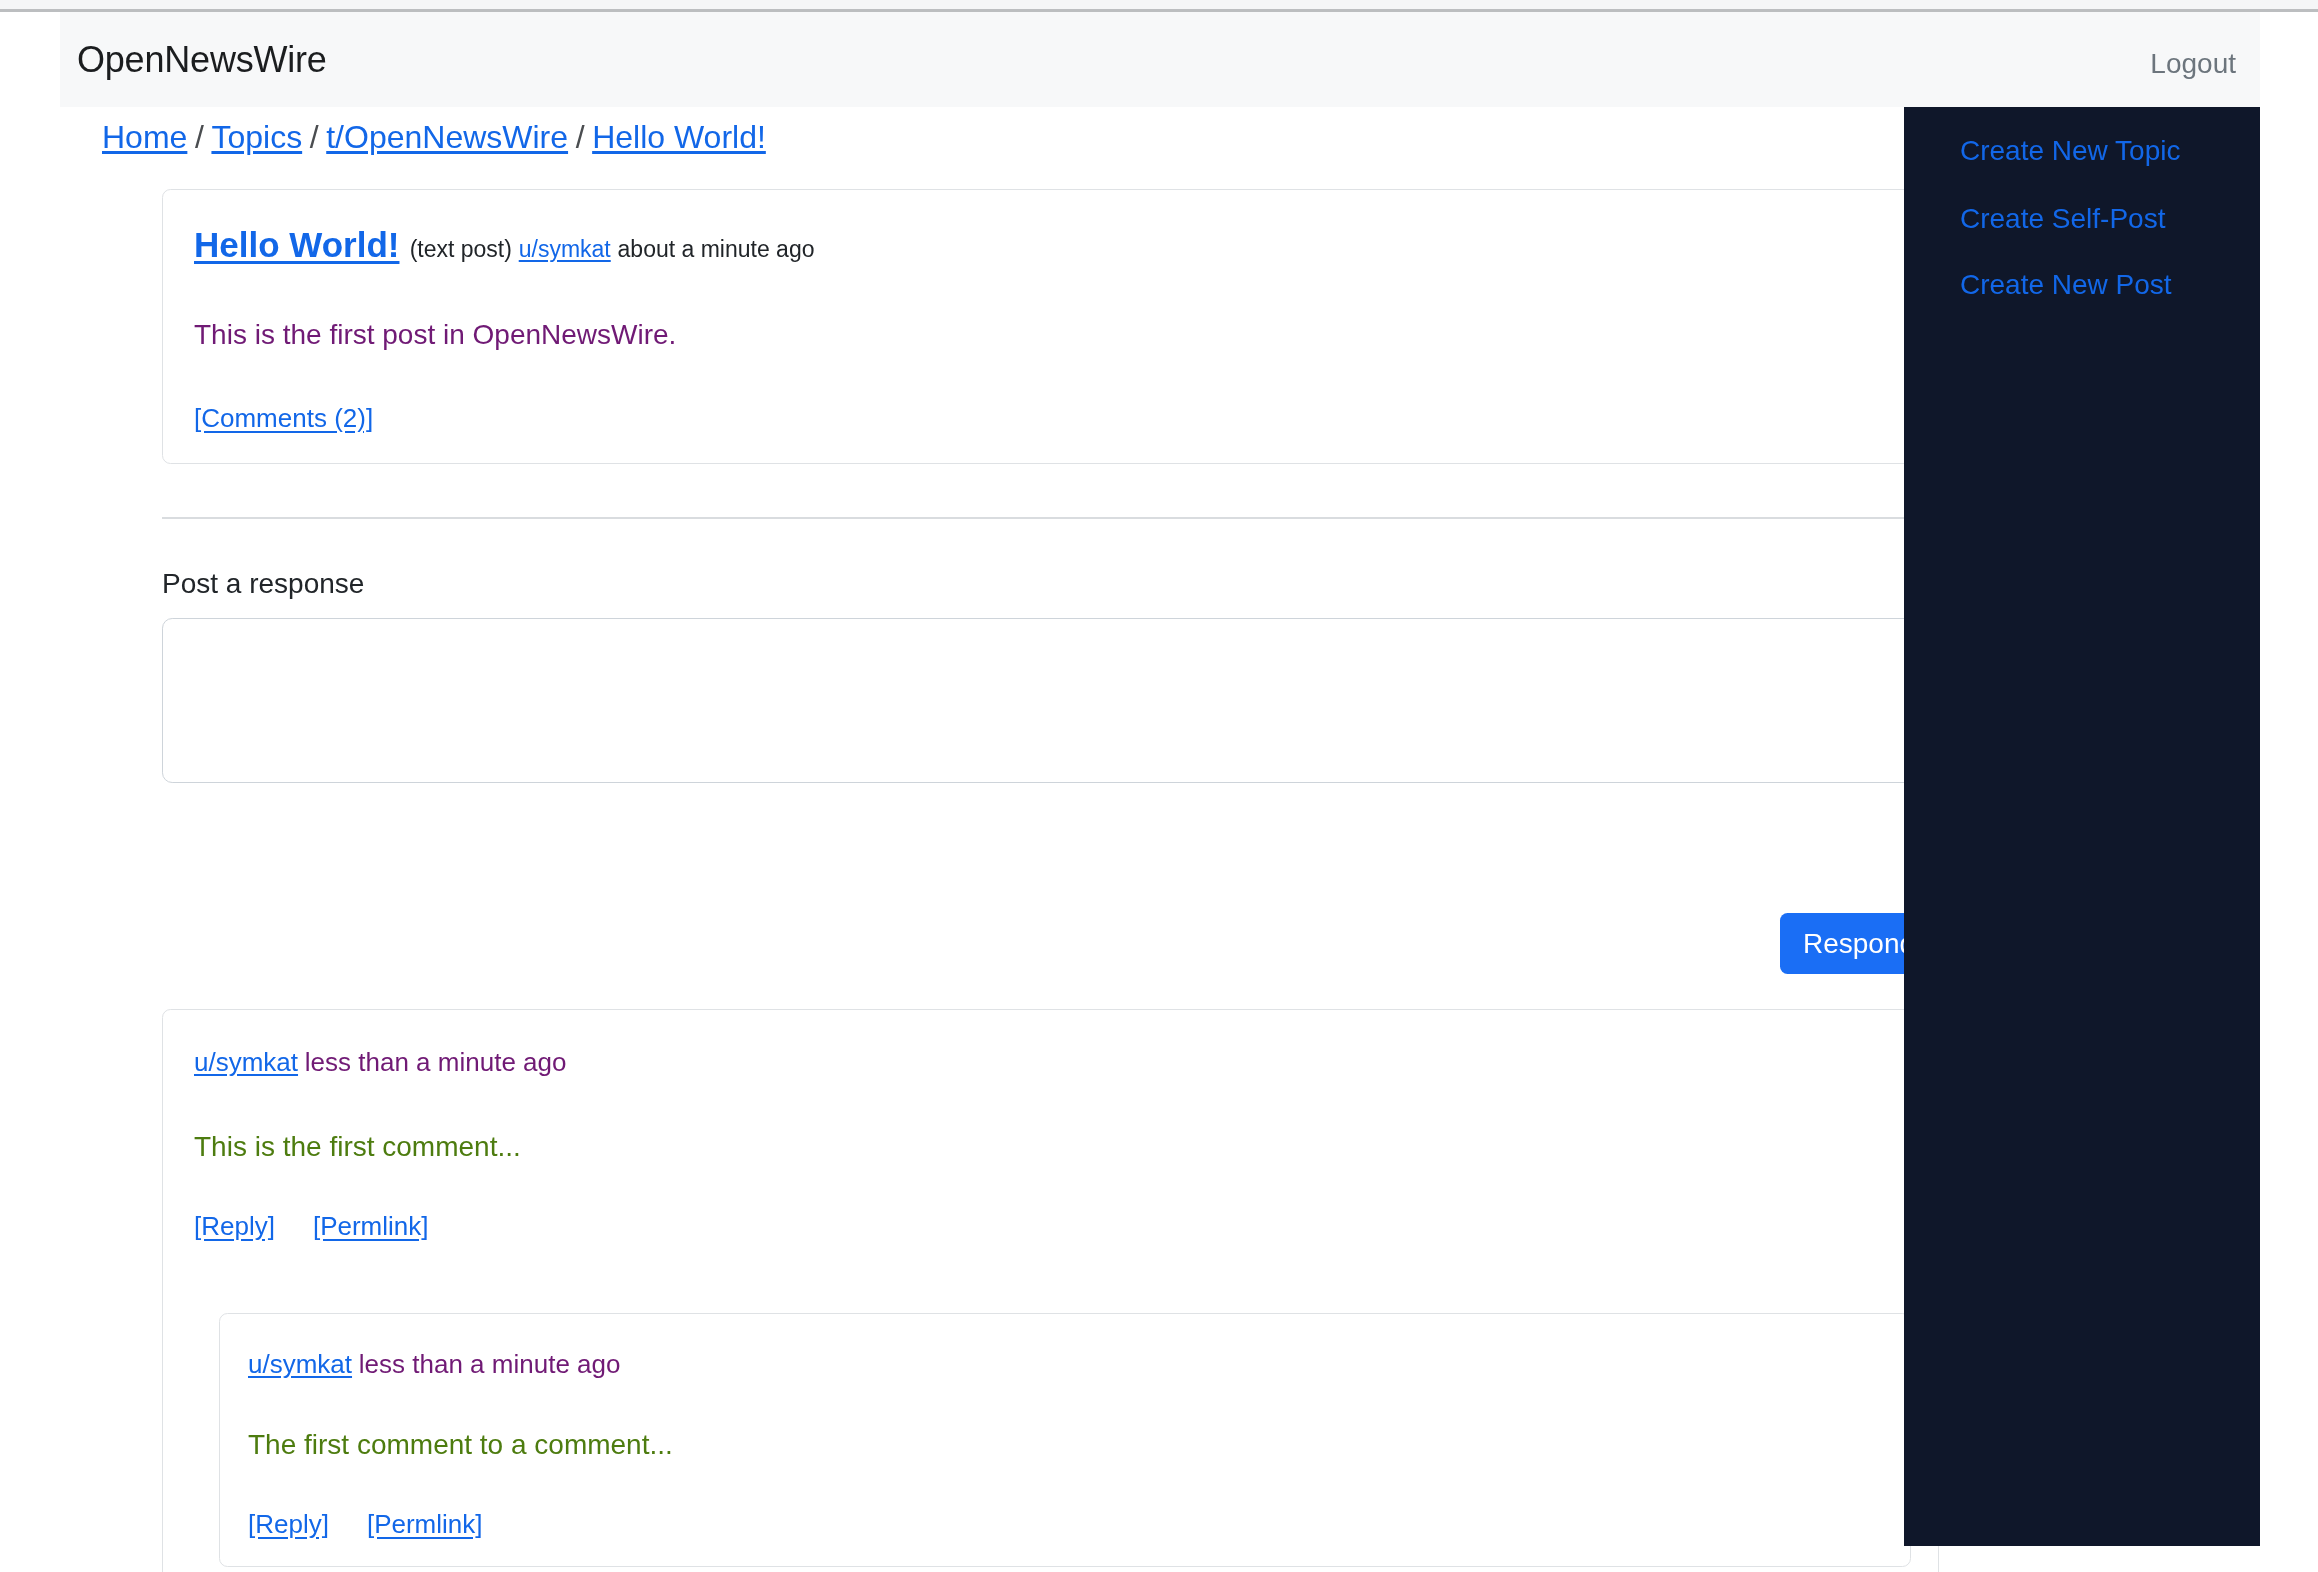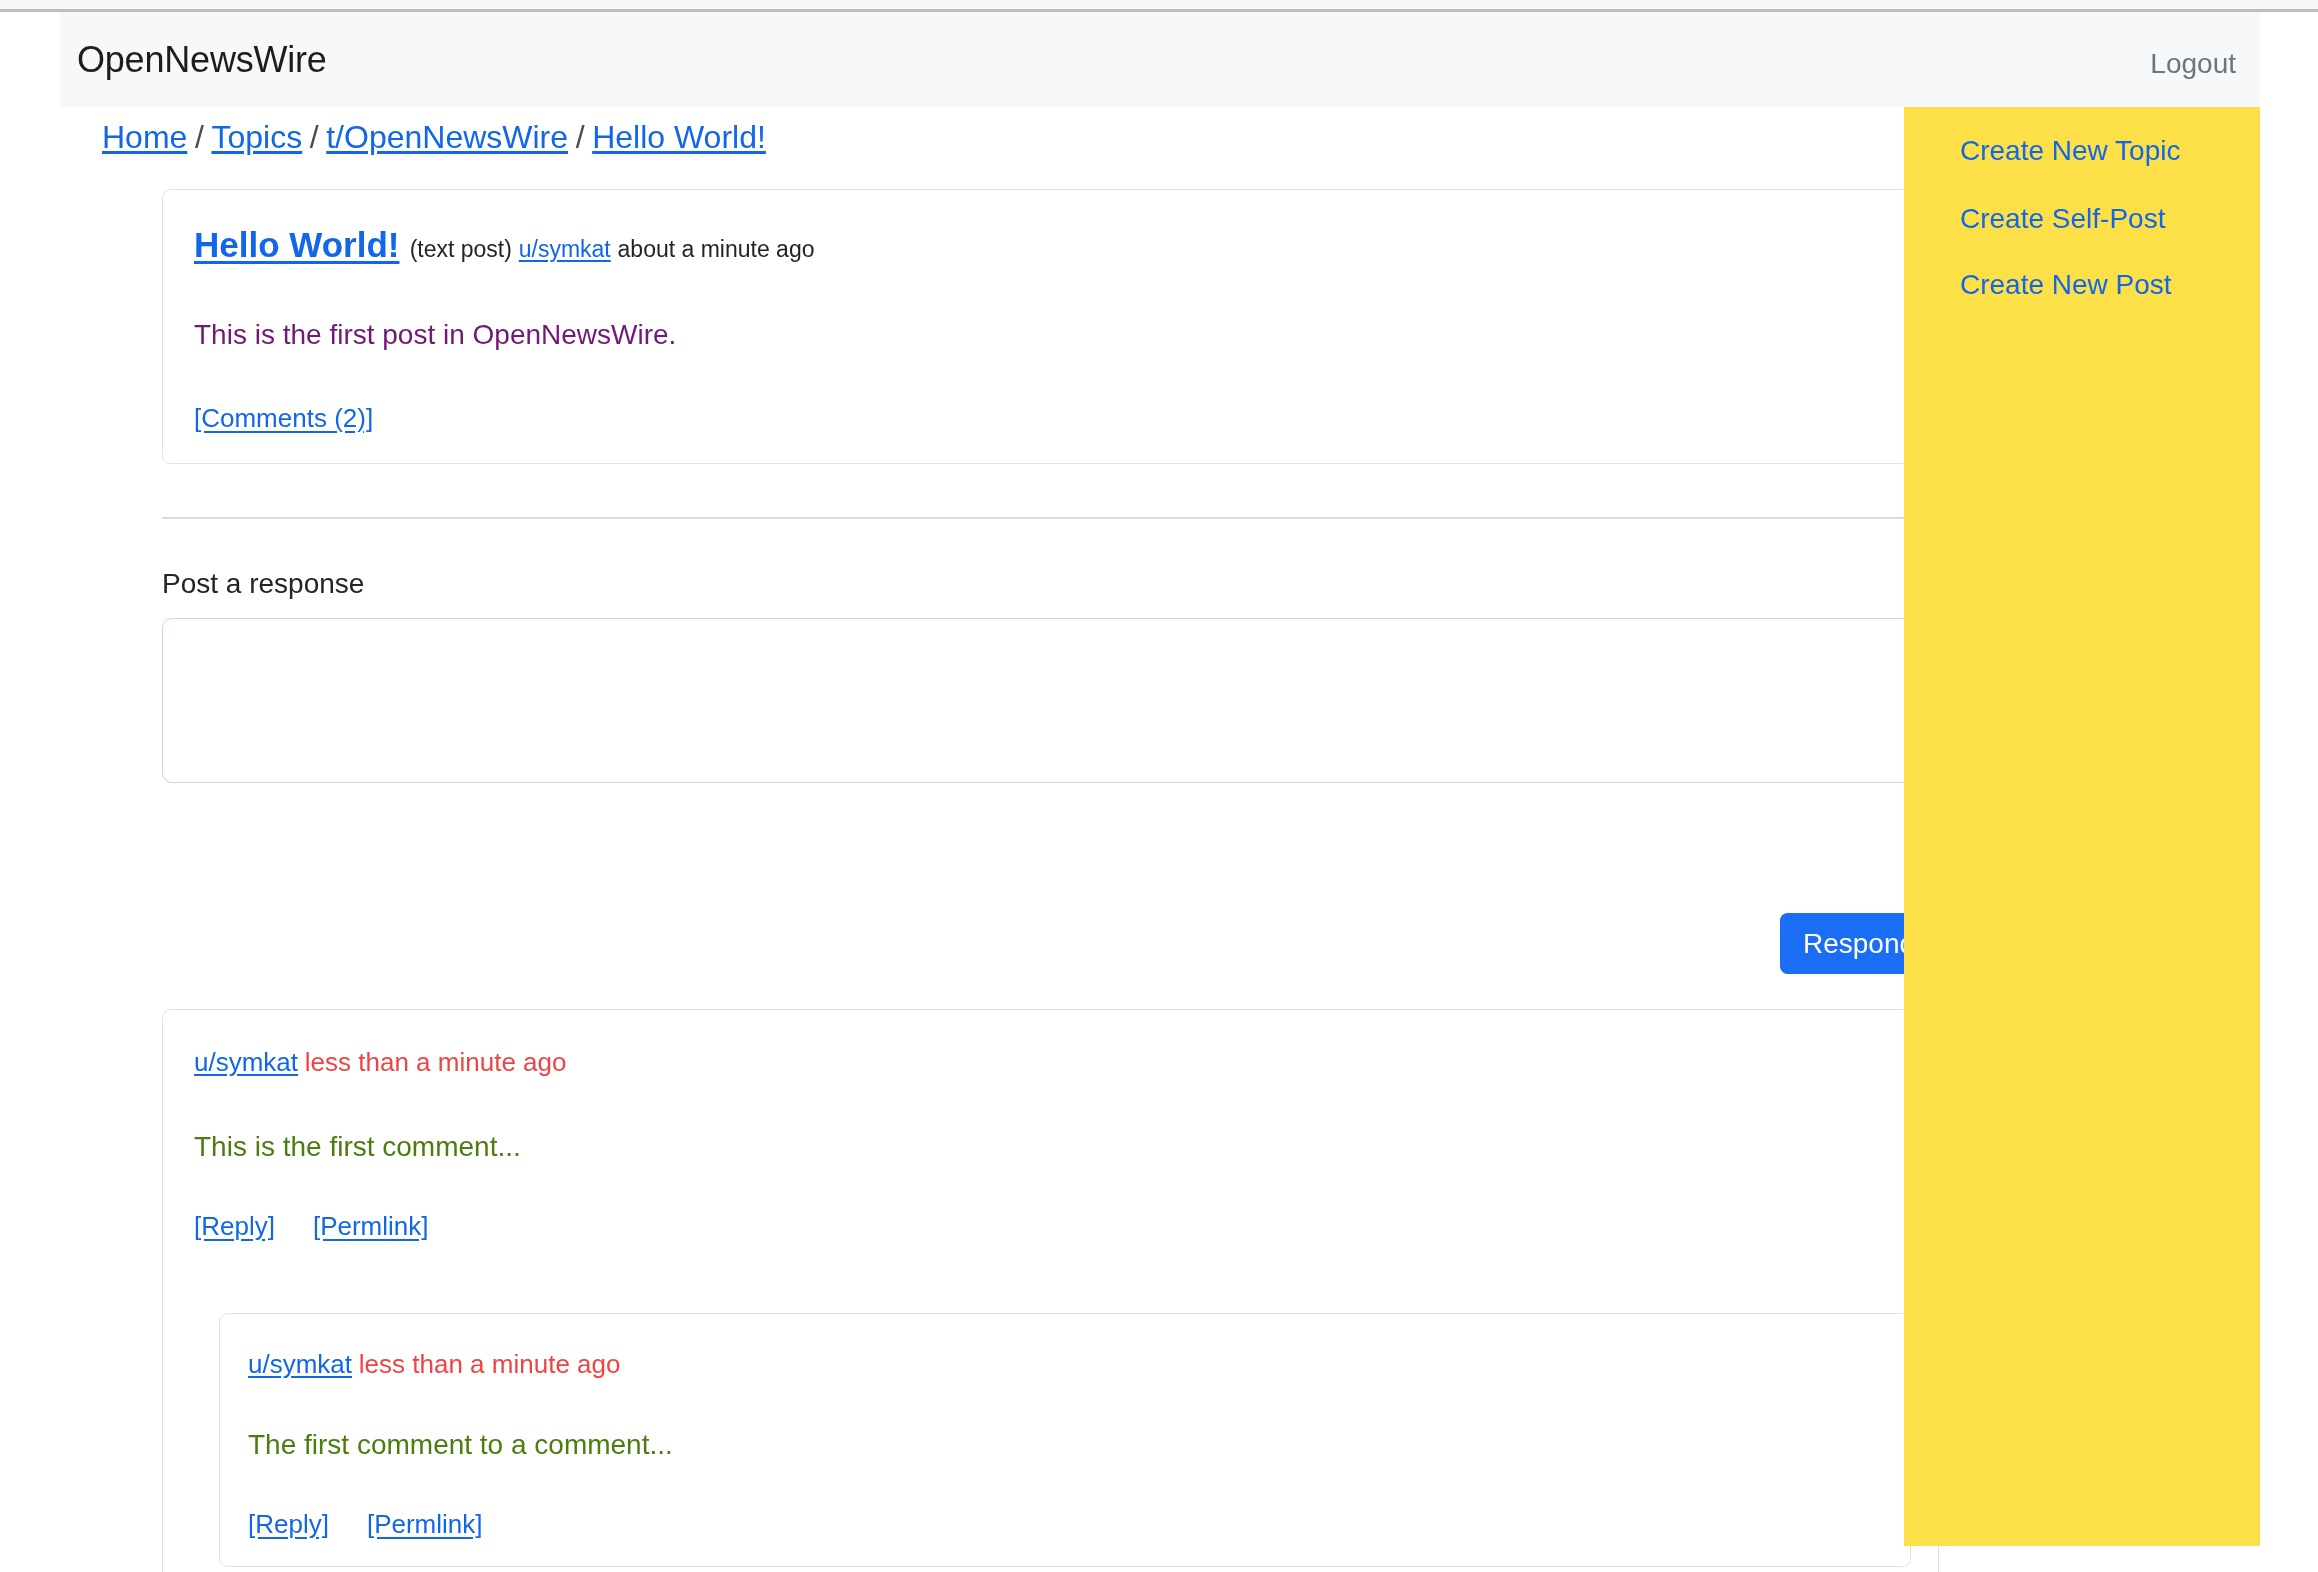--- a/index.html
+++ b/index.html
@@ -256,21 +256,21 @@
     line-height: 32px;
     white-space: nowrap;
   }
   .cmt-user {
     color: #1267e8;
     text-decoration: underline;
     text-underline-offset: 3.4px;
     cursor: pointer;
   }
   .cmt-time {
-    color: #ef4444;
+    color: #701a75;
     margin-left: 6.8px;
   }
   .cmt-body {
     position: absolute;
     font-size: 28px;
     line-height: 36px;
     color: #4d7c0f;
   }
   .cmt-actions {
     position: absolute;
@@ -295,21 +295,21 @@
   .c2-body  { left: 28px; top: 113px; }
   .c2-acts  { left: 28px; top: 194px; }
 
   
   .sidebar {
     position: absolute;
     top: 95px;
     left: 1904px;
     width: 356px;
     height: 1439px;
-    background: #fde047;
+    background: #0f172a;
   }
   .side-link {
     position: absolute;
     left: 56px;
     font-size: 28px;
     line-height: 34px;
     color: #1267e8;
     text-decoration: none;
     cursor: pointer;
     white-space: nowrap;

